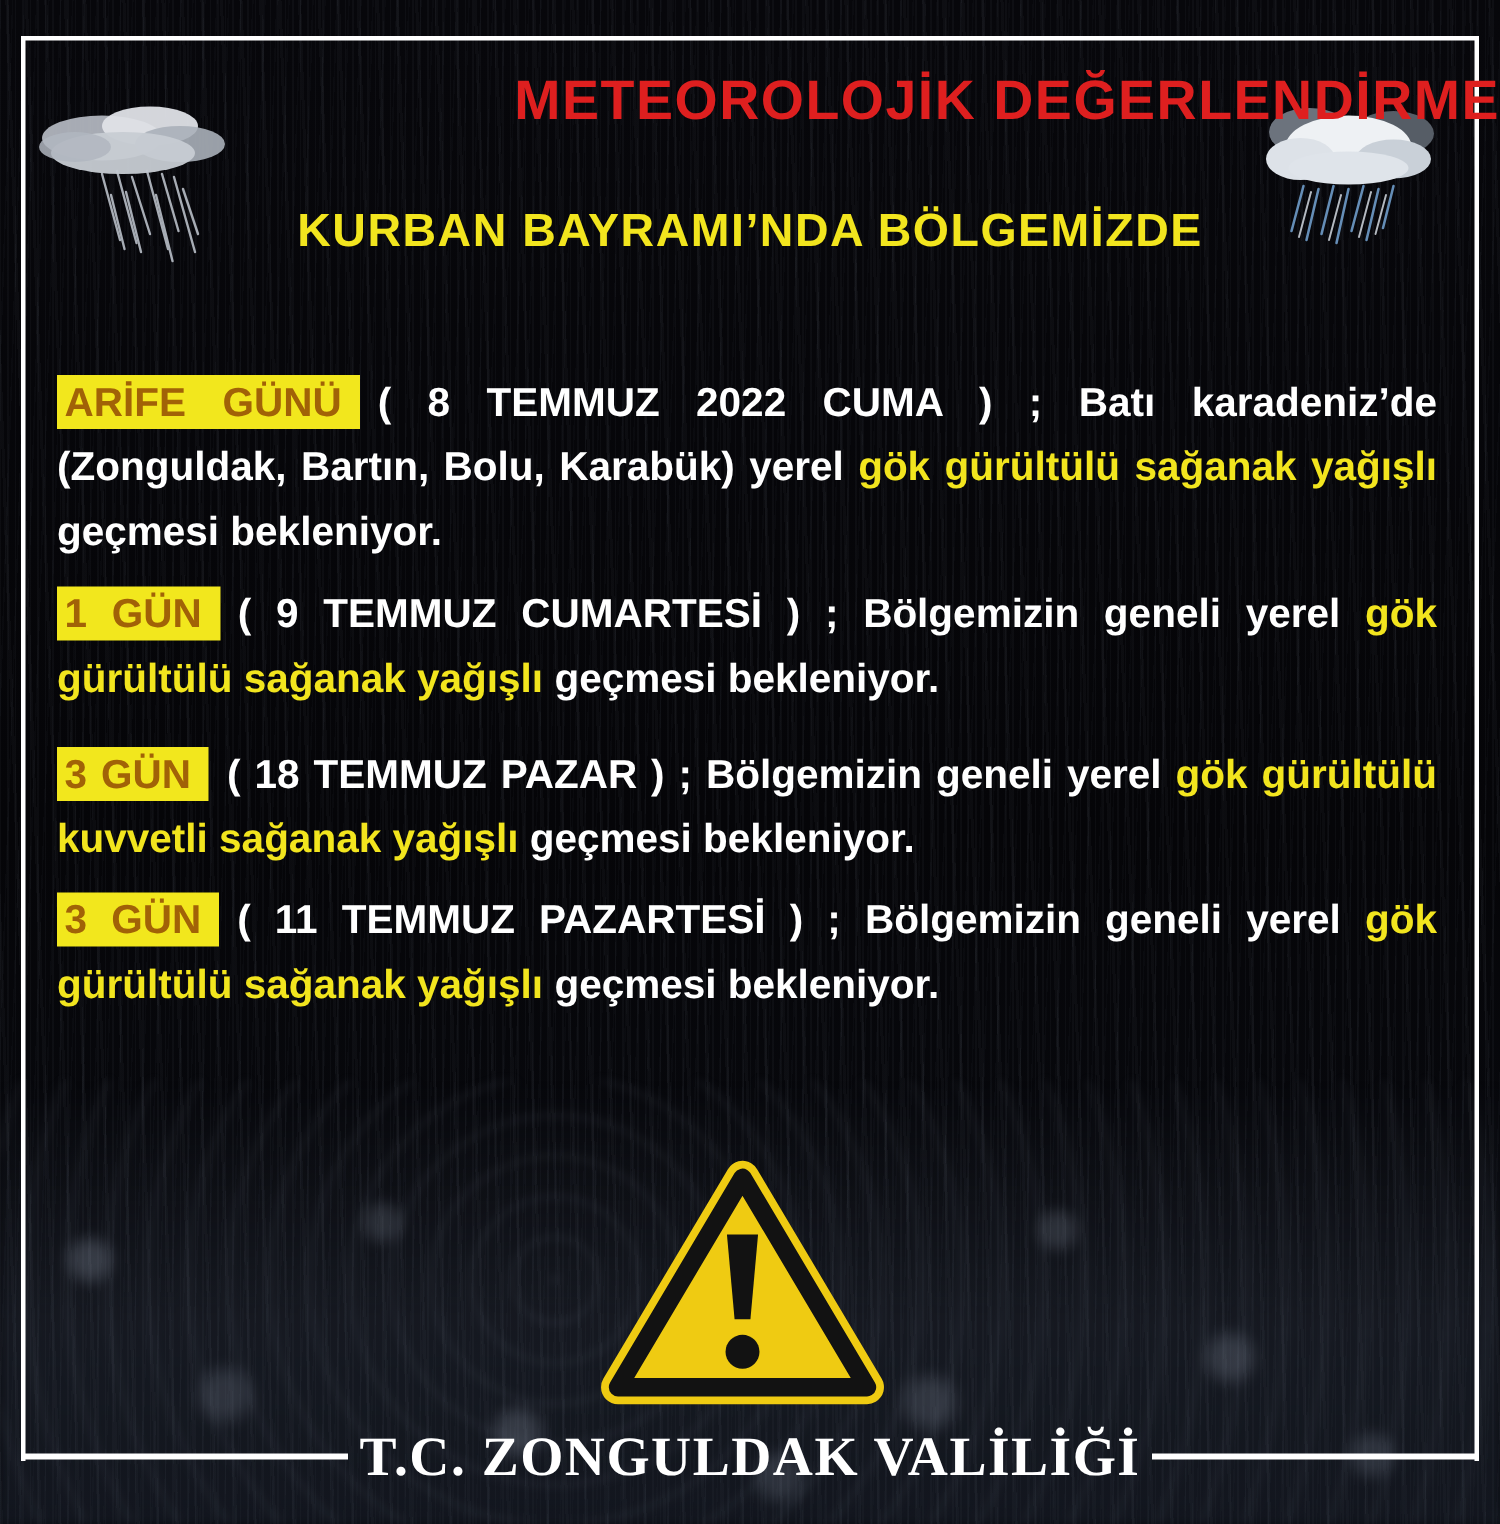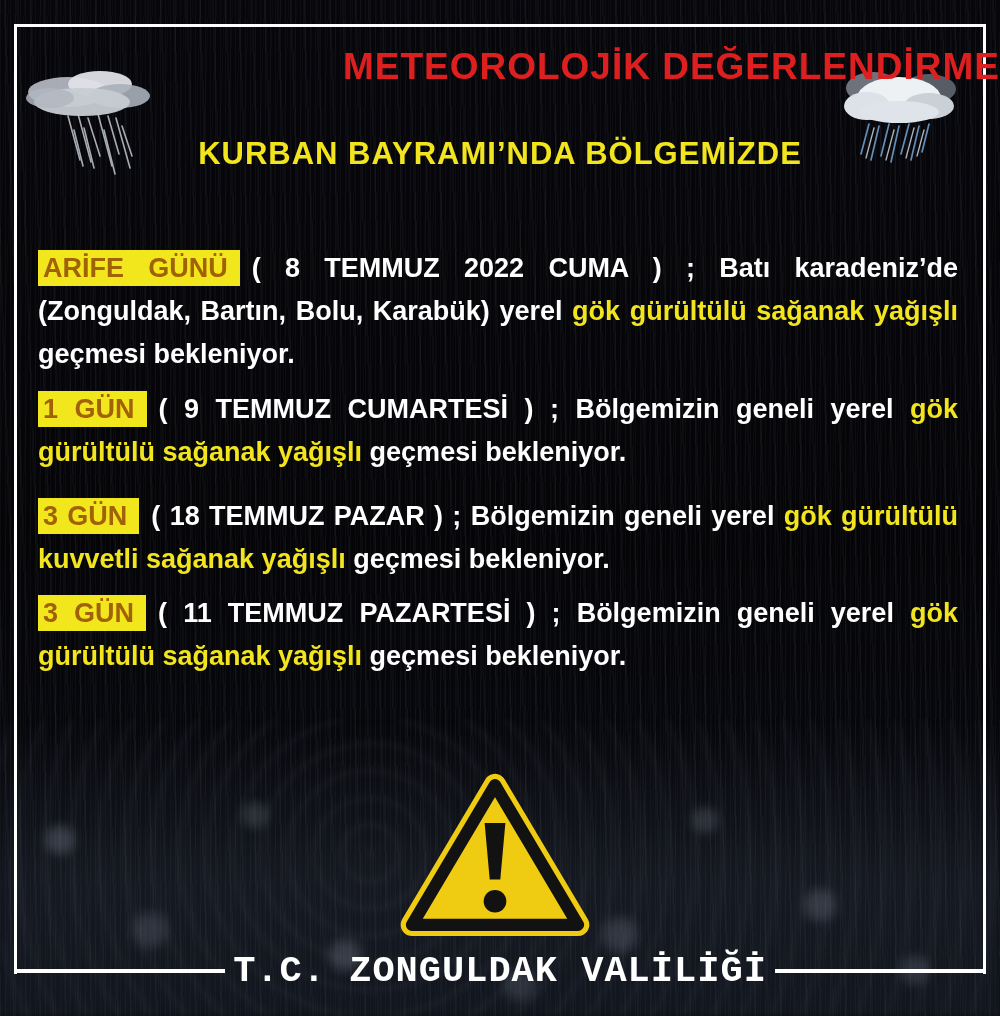--- a/index.html
+++ b/index.html
@@ -60,21 +60,21 @@
     white-space:nowrap;
   }
   .p1{top:247px;} .p2{top:388px;} .p3{top:495px;} .p4{top:592px;} .p5{top:697px;}
   .warning-wrap{position:absolute;left:calc(50% - 103px);top:772px;width:196px;height:166px;z-index:2;}
   .footer{
     position:absolute;left:14px;top:941px;width:972px;height:60px;z-index:3;
     display:flex;align-items:center;
   }
   .footer .rule{flex:1;height:4px;background:#ffffff;}
   .footer .footer-text{
-    font-family:Liberation Mono, monospace;
+    font-family:Liberation Serif, serif;
     font-weight:bold;font-size:37px;color:#ffffff;
     padding:0 8px;white-space:nowrap;letter-spacing:1px;text-align:center;
   }
 </style>
 </head>
 <body>
 
 <div class="page">
 
   <div class="rain-texture"></div>

